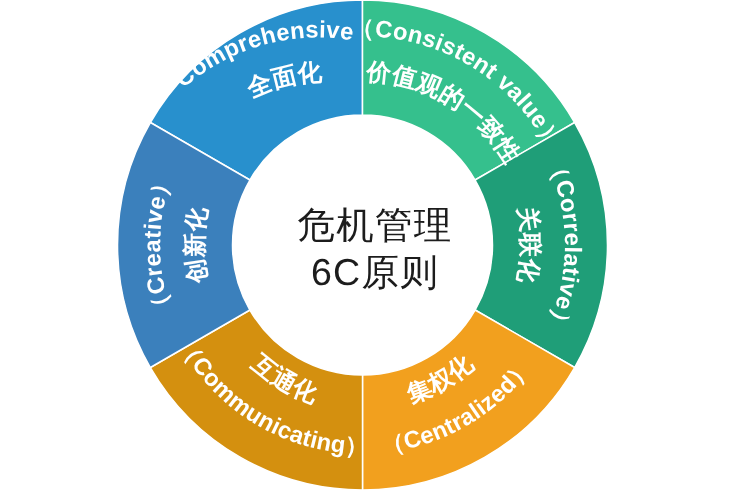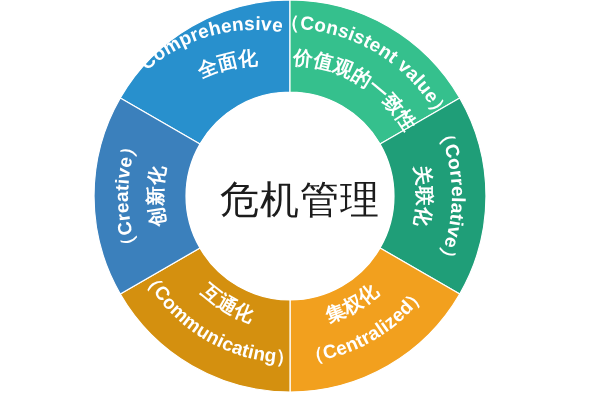--- a/index.html
+++ b/index.html
@@ -50,21 +50,21 @@
     width: 600px;
     height: 400px;
     display: flex;
     flex-direction: column;
     align-items: center;
     justify-content: center;
     pointer-events: none;
   }
   .center-line {
     font-family: "Liberation Sans", "DejaVu Sans", sans-serif;
-    font-size: 39px;
+    font-size: 30px;
     color: #1c1c1c;
     line-height: 1.26;
     letter-spacing: 1px;
     text-align: center;
     white-space: nowrap;
   }
 </style>
 </head>
 <body>
 
@@ -145,15 +145,16 @@
       </text>
       <text class="arc-label arc-label-cn">
         <textPath href="#p-creative-cn" startOffset="50%" text-anchor="middle">创新化</textPath>
       </text>
 
     </g>
   </svg>
 
   <div class="center-text">
     <div class="center-line">危机管理</div>
+    <div class="center-line">6C原则</div>
   </div>
 
 </div>
 
 </body></html>

